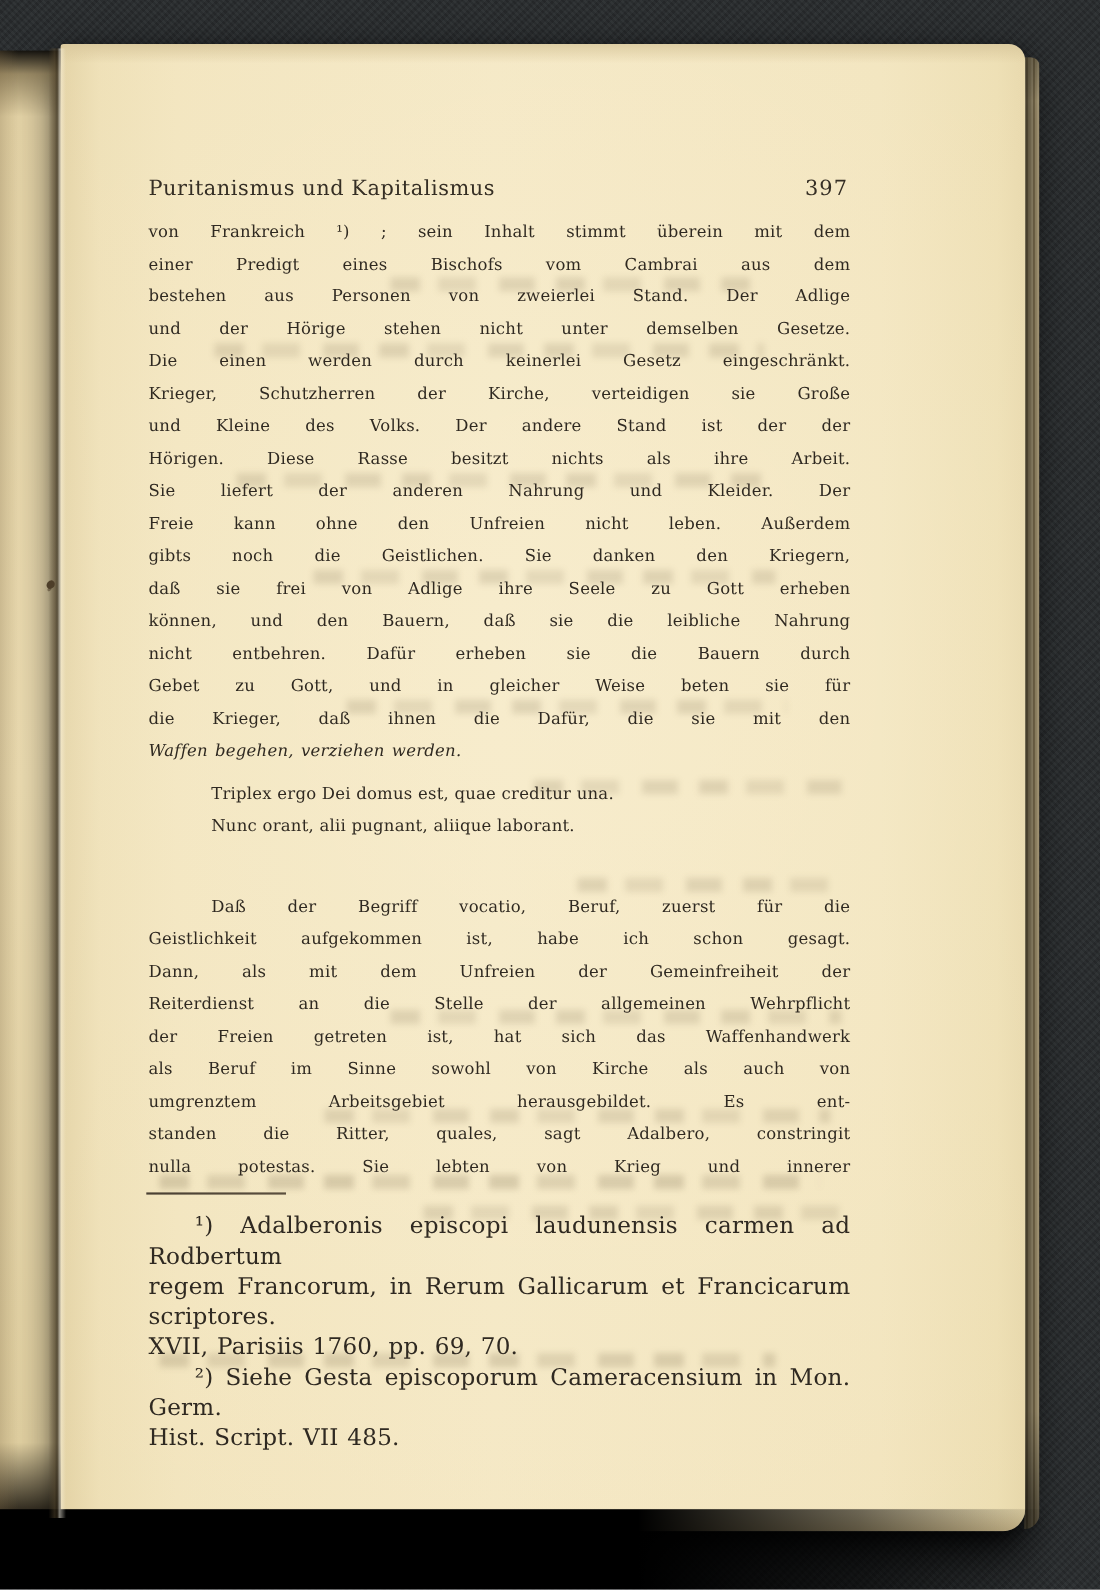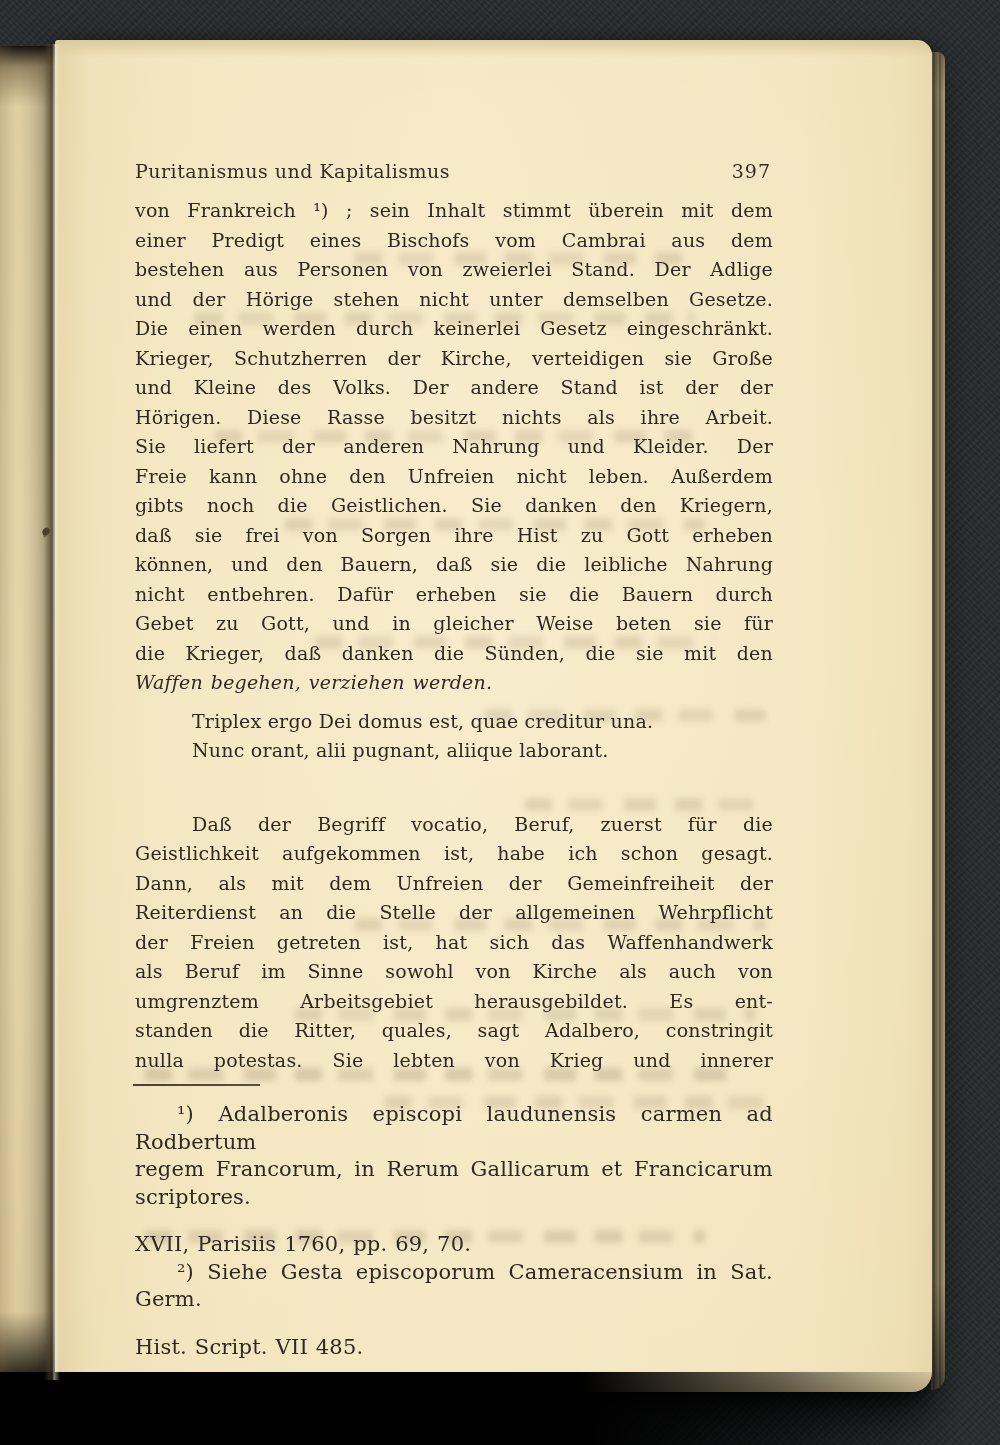--- a/index.html
+++ b/index.html
@@ -54,21 +54,21 @@
       rgba(125,110,80,.36) 99px 131px, rgba(125,110,80,0) 131px 150px);
   }
   .running-header{
     position:absolute;top:120px;left:80px;width:638px;height:30px;z-index:2;
     font-size:19px;letter-spacing:.5px;color:#352e24;
   }
   .header-title{display:block;text-align:left;}
   .page-number{position:absolute;right:2px;top:0;letter-spacing:1px;}
   .body-text{
     position:absolute;top:156px;left:80px;width:638px;z-index:2;
-    font-size:19px;
+    font-size:15px;
   }
   .line{
     line-height:29.5px;letter-spacing:.2px;word-spacing:1.6px;
     text-align:justify;text-align-last:justify;
   }
   .para1 .line:last-child{text-align-last:left;font-style:italic;}
   .para2 .line:first-child{text-indent:57px;margin-top:44px;}
   .verse{margin:9px 0 14px 0;}
   .verse-line{line-height:29.5px;padding-left:57px;letter-spacing:.2px;}
   .footnote-rule{
@@ -77,21 +77,21 @@
   }
   .footnotes{
     position:absolute;top:1061px;left:80px;width:638px;z-index:2;
     font-size:21px;
   }
   .fn-line{
     line-height:27.5px;letter-spacing:.2px;word-spacing:1px;
     text-align:justify;text-align-last:justify;
   }
   .footnote .fn-line:first-child{text-indent:42px;}
-  .footnote .fn-line:last-child{text-align-last:left;margin-top:20px;}
+  .footnote .fn-line:last-child{text-align-last:left;}
   .speck{
     position:absolute;left:42px;top:528px;width:8px;height:7px;z-index:7;
     background:#4d3e29;border-radius:60% 40% 55% 45%;transform:rotate(-30deg);
     box-shadow:-3px 3px 0 -2px rgba(77,62,41,.55);
   }
 </style>
 </head>
 <body>
 
 <div class="scene">
@@ -128,25 +128,25 @@
           <div class="line">einer Predigt eines Bischofs vom Cambrai aus dem</div>
           <div class="line">bestehen aus Personen von zweierlei Stand. Der Adlige</div>
           <div class="line">und der Hörige stehen nicht unter demselben Gesetze.</div>
           <div class="line">Die einen werden durch keinerlei Gesetz eingeschränkt.</div>
           <div class="line">Krieger, Schutzherren der Kirche, verteidigen sie Große</div>
           <div class="line">und Kleine des Volks. Der andere Stand ist der der</div>
           <div class="line">Hörigen. Diese Rasse besitzt nichts als ihre Arbeit.</div>
           <div class="line">Sie liefert der anderen Nahrung und Kleider. Der</div>
           <div class="line">Freie kann ohne den Unfreien nicht leben. Außerdem</div>
           <div class="line">gibts noch die Geistlichen. Sie danken den Kriegern,</div>
-          <div class="line">daß sie frei von Sorgen ihre Hist zu Gott erheben</div>
+          <div class="line">daß sie frei von Adlige ihre Seele zu Gott erheben</div>
           <div class="line">können, und den Bauern, daß sie die leibliche Nahrung</div>
           <div class="line">nicht entbehren. Dafür erheben sie die Bauern durch</div>
           <div class="line">Gebet zu Gott, und in gleicher Weise beten sie für</div>
-          <div class="line">die Krieger, daß danken die Sünden, die sie mit den</div>
+          <div class="line">die Krieger, daß ihnen die Dafür, die sie mit den</div>
           <div class="line">Waffen begehen, verziehen werden.</div>
         </div>
       <div class="verse">
           <div class="verse-line">Triplex ergo Dei domus est, quae creditur una.</div>
           <div class="verse-line">Nunc orant, alii pugnant, aliique laborant.</div>
         </div>
       <div class="para para2">
           <div class="line">Daß der Begriff vocatio, Beruf, zuerst für die</div>
           <div class="line">Geistlichkeit aufgekommen ist, habe ich schon gesagt.</div>
           <div class="line">Dann, als mit dem Unfreien der Gemeinfreiheit der</div>
@@ -161,21 +161,21 @@
 
     <div class="footnote-rule"></div>
 
     <div class="footnotes">
       <div class="footnote">
           <div class="fn-line">¹) Adalberonis episcopi laudunensis carmen ad Rodbertum</div>
           <div class="fn-line">regem Francorum, in Rerum Gallicarum et Francicarum scriptores.</div>
           <div class="fn-line">XVII, Parisiis 1760, pp. 69, 70.</div>
         </div>
       <div class="footnote">
-          <div class="fn-line">²) Siehe Gesta episcoporum Cameracensium in Sat. Germ.</div>
+          <div class="fn-line">²) Siehe Gesta episcoporum Cameracensium in Mon. Germ.</div>
           <div class="fn-line">Hist. Script. VII 485.</div>
         </div>
     </div>
 
   </div>
 
   <div class="fold"></div>
   <div class="speck"></div>
 
 </div>

